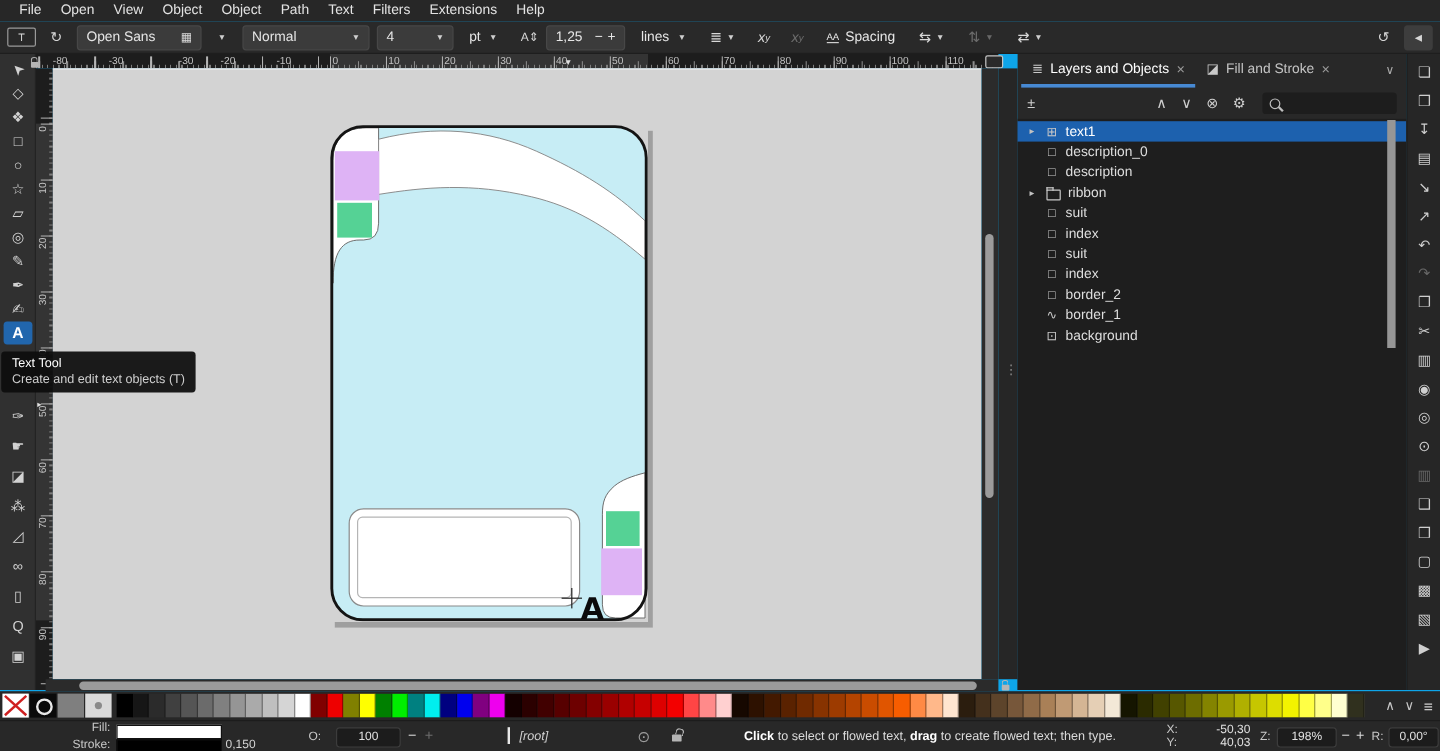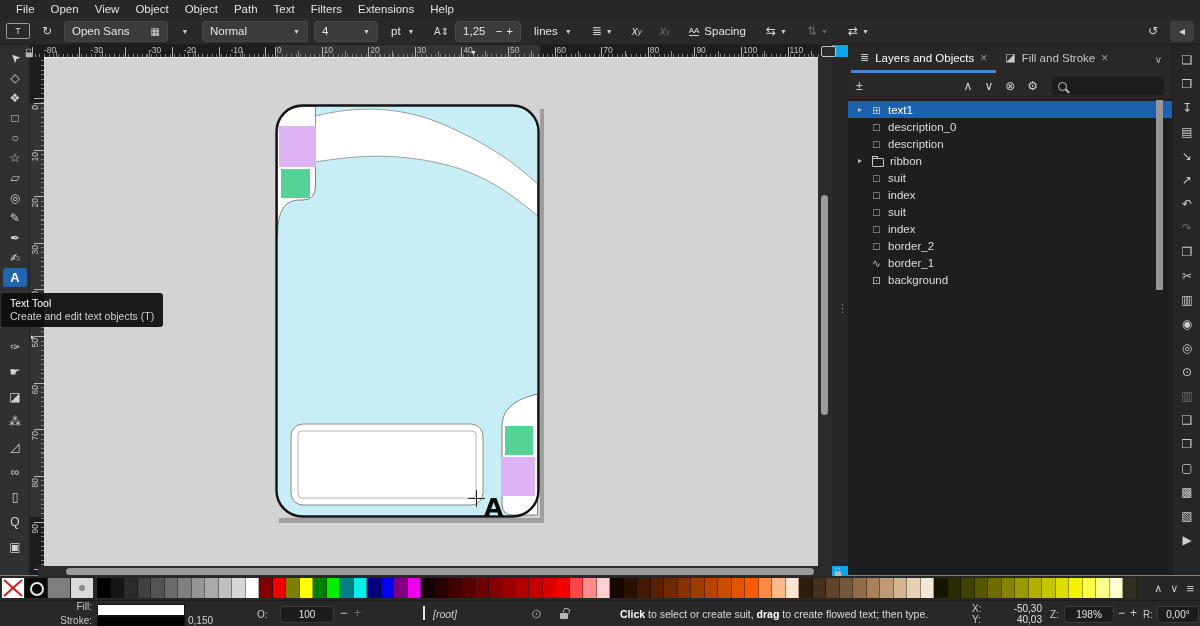--- a/index.html
+++ b/index.html
@@ -560,21 +560,21 @@
     <span class="abs" style="left:257px;top:8px">O:</span>
     <span id="opacity-box" style="left:280px;top:5px;width:52px">
         <span>100</span>
       </span>
     <span class="pm" style="left:340px;top:5px">−</span>
     <span class="pm dim" style="left:354px;top:5px">+</span>
     <span class="abs" style="left:423px;top:5px;width:2px;height:14px;background:#e8e8e8"></span>
     <span class="abs" style="left:433px;top:7px;font-style:italic;font-size:10.5px;color:#cfcfcf">[root]</span>
     <span class="abs" style="left:531px;top:5px;font-size:13px;color:#9c9c9c">⊙</span>
     <span class="abs" style="left:560px;top:9px"><span class="lock open"></span></span>
-    <span id="statusmsg"><b>Click</b><span> to select or create suit, </span><b>drag</b><span> to create flowed text; then type.</span></span>
+    <span id="statusmsg"><b>Click</b><span> to select or flowed text, </span><b>drag</b><span> to create flowed text; then type.</span></span>
     <span class="abs" style="left:972px;top:2px;width:16px">X:</span>
     <span class="abs" style="left:990px;top:2px;width:52px;text-align:right;color:#e0e0e0">-50,30</span>
     <span class="abs" style="left:972px;top:13px;width:16px">Y:</span>
     <span class="abs" style="left:990px;top:13px;width:52px;text-align:right;color:#e0e0e0">40,03</span>
     <span class="abs" style="left:1050px;top:8px">Z:</span>
     <span id="zoom-box" style="left:1064px;top:5px;width:48px">
         <span>198%</span>
       </span>
     <span class="pm" style="left:1118px;top:5px">−</span>
     <span class="pm" style="left:1130px;top:5px">+</span>

